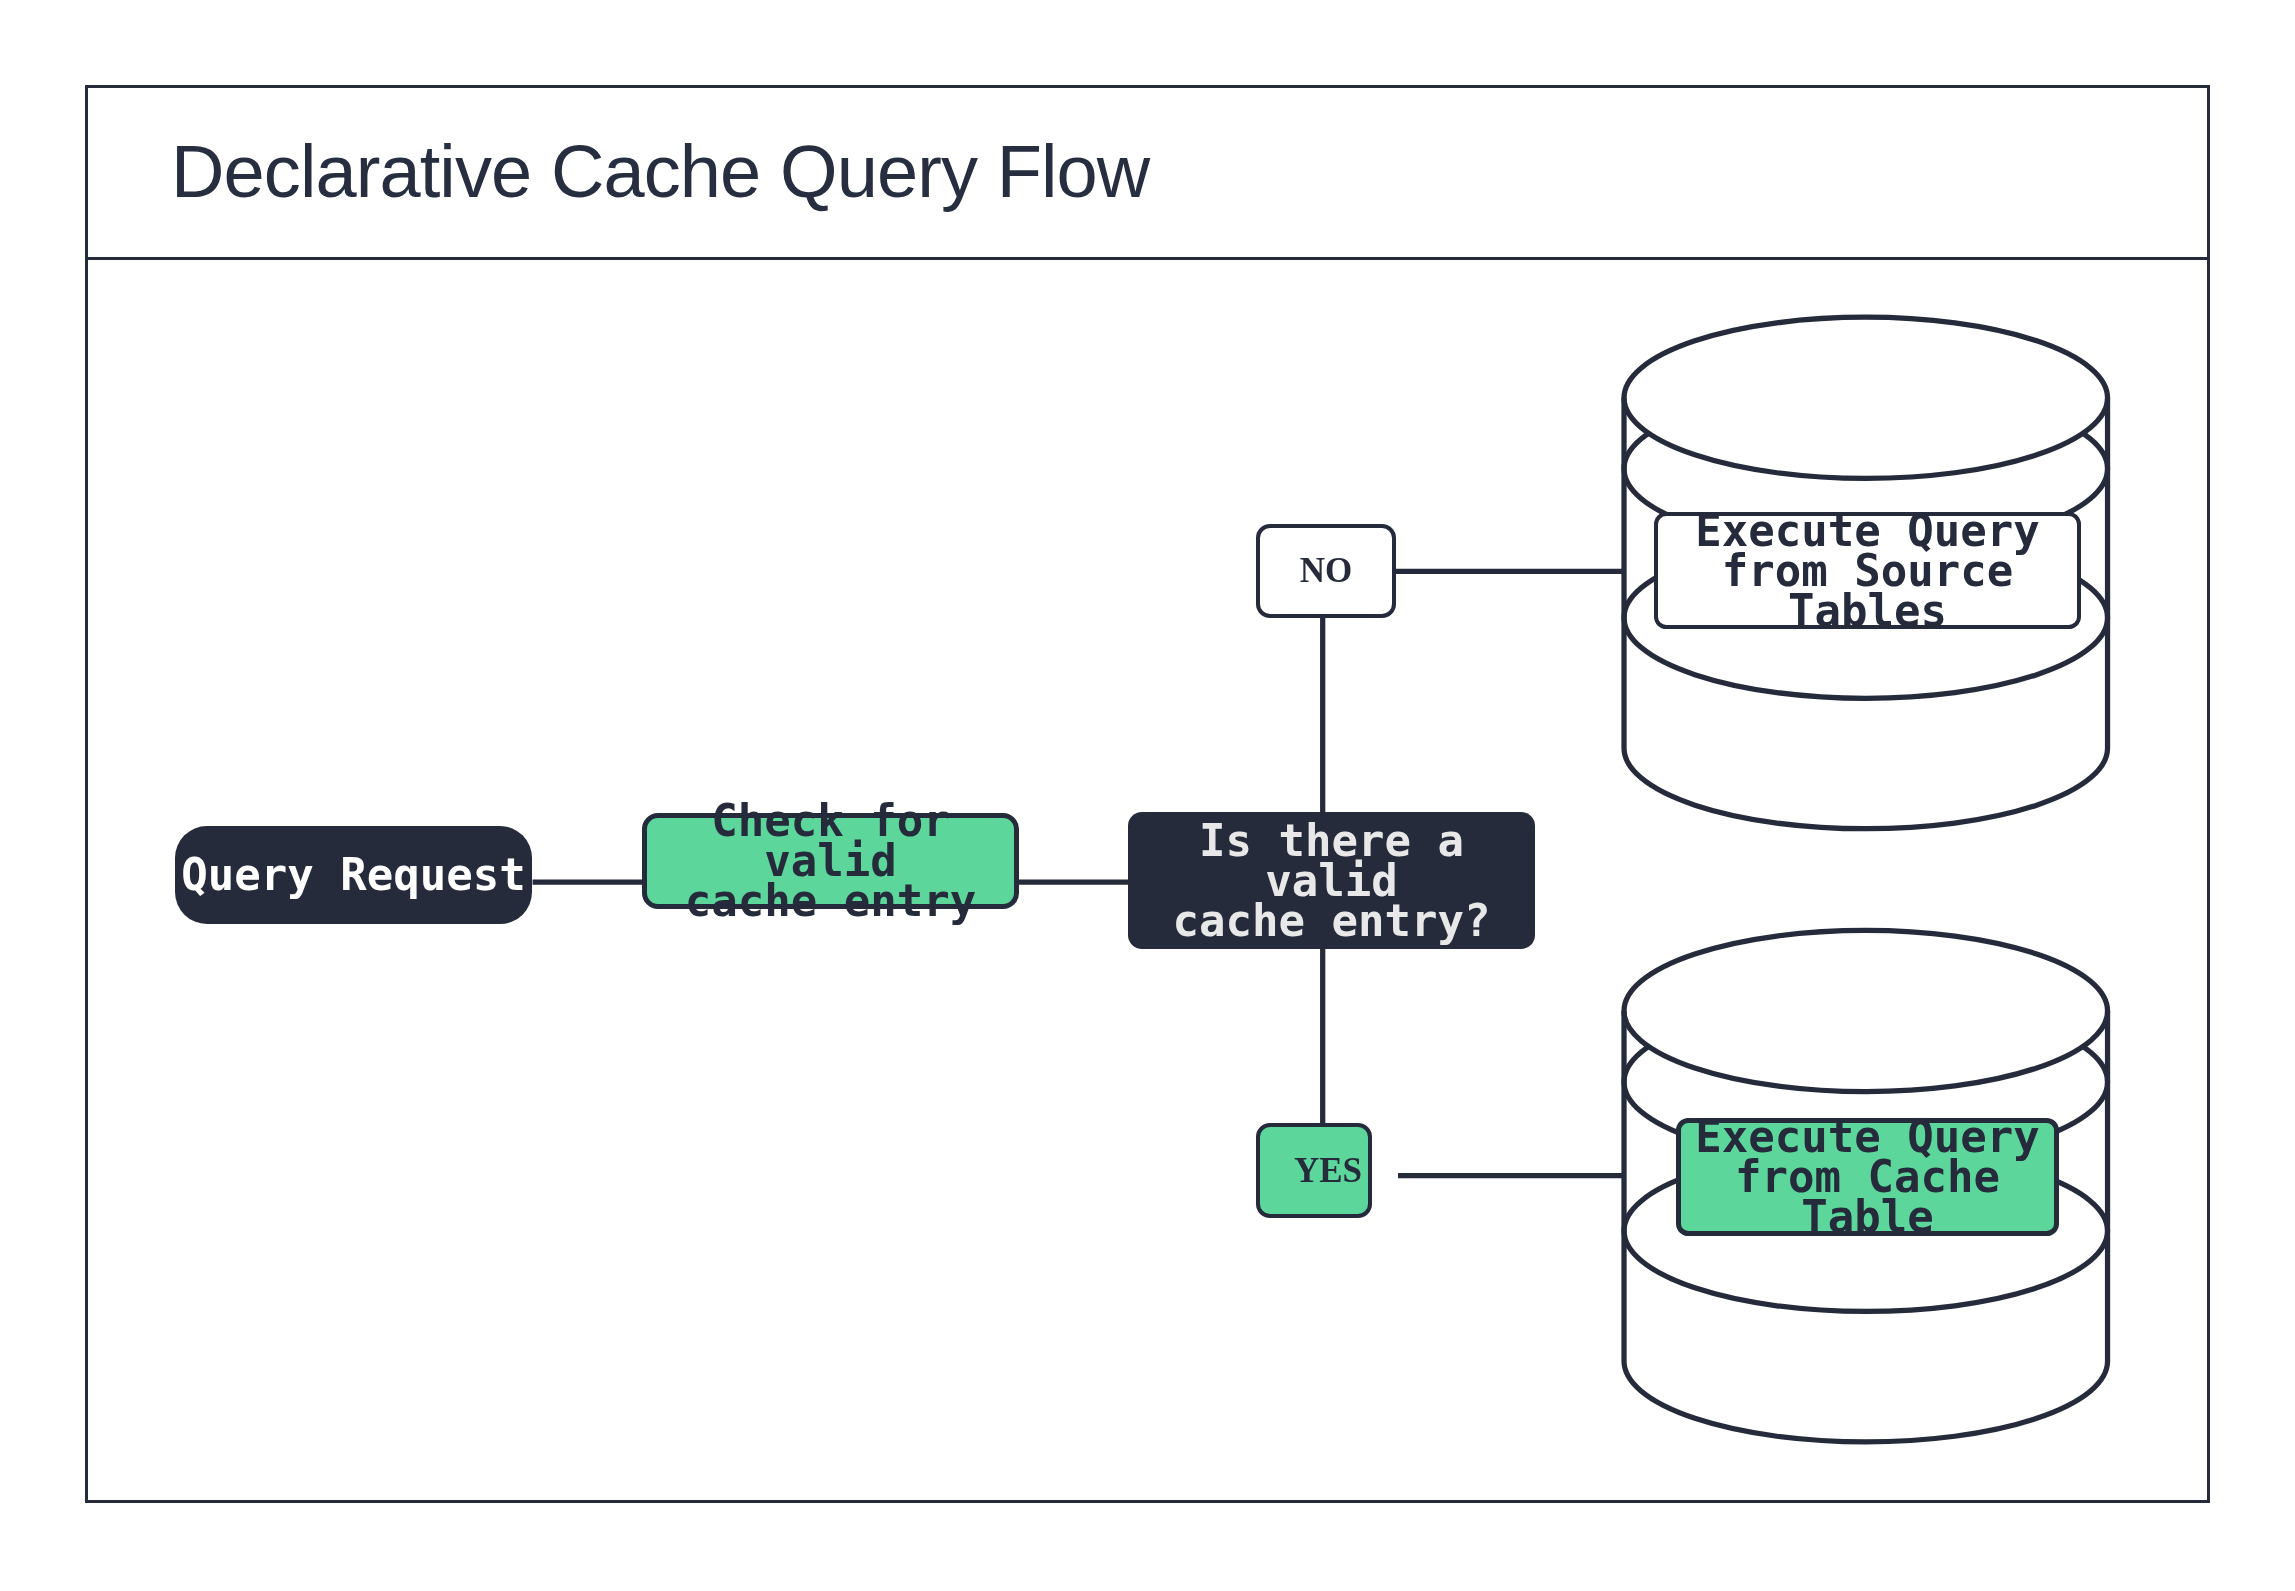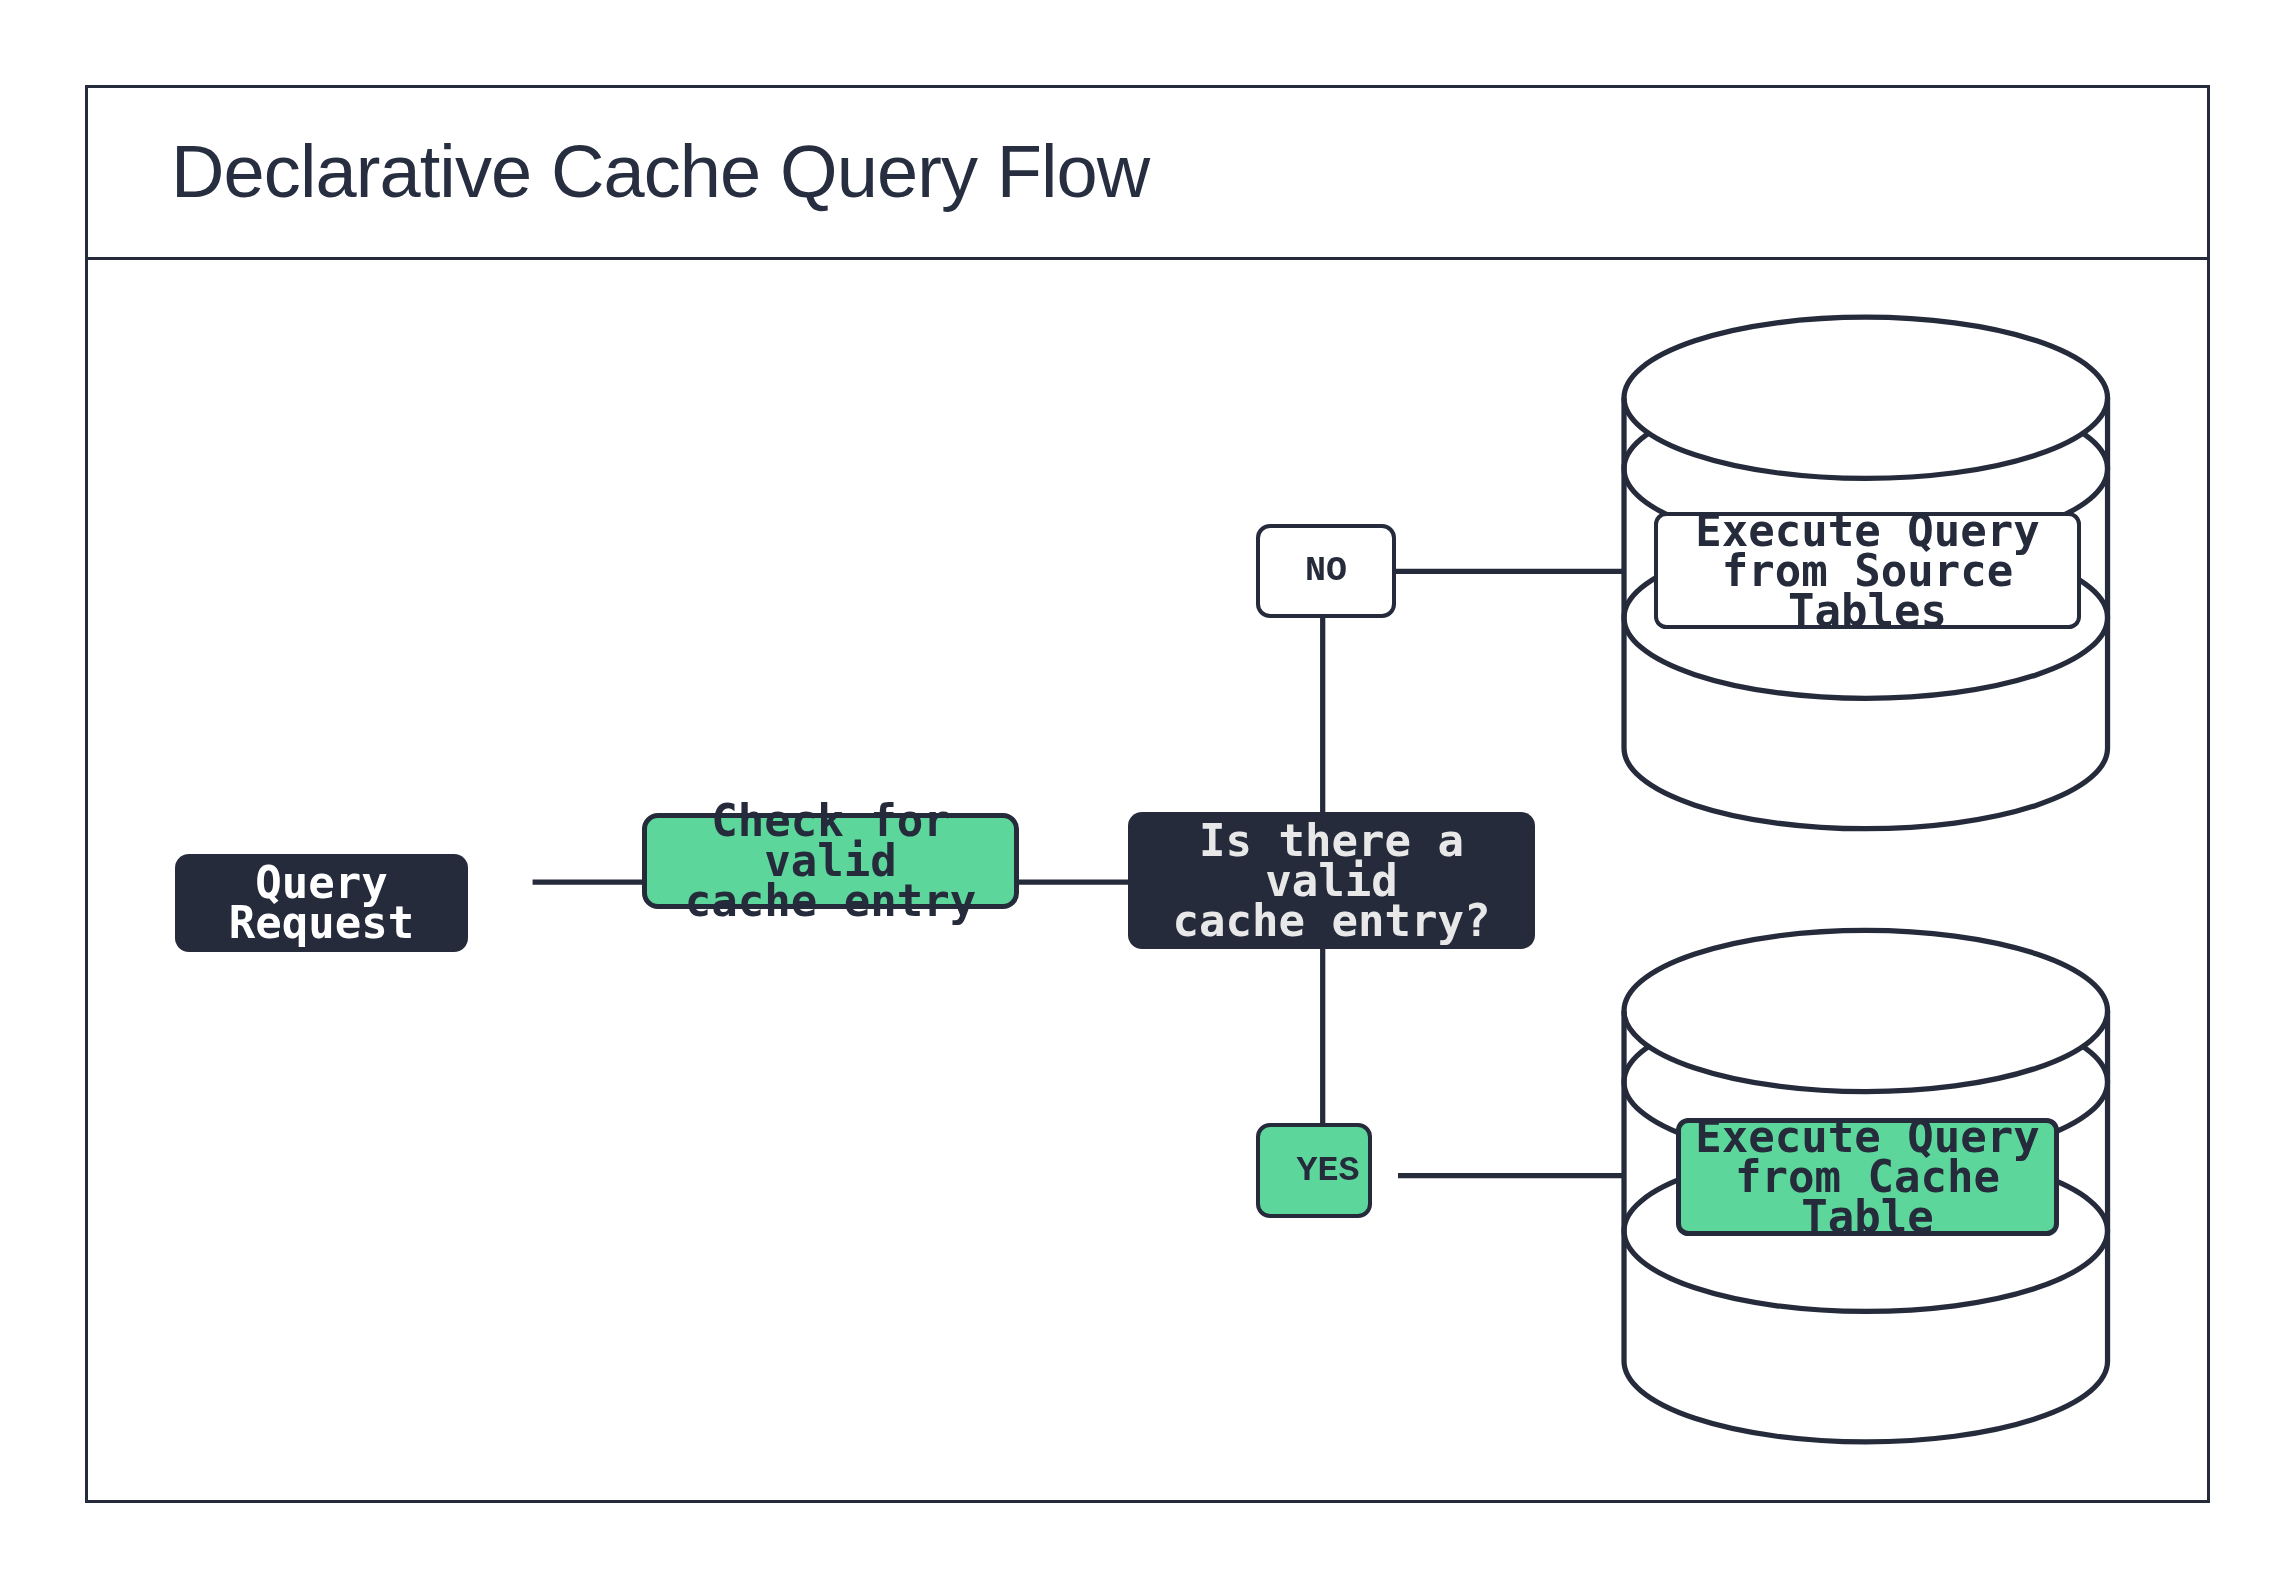--- a/index.html
+++ b/index.html
@@ -31,28 +31,28 @@
     font-size:44px;line-height:40px;font-weight:600;
     white-space:pre-line;
   }
   .node-dark{background:#252b3b;color:#ffffff;border-radius:14px;}
   .node-dark-light-text{color:#e8e8e8;}
   .node-green{background:#5dd69c;color:#252b3b;border:5.3px solid #252b3b;border-radius:16px;}
   .node-white{background:#ffffff;color:#252b3b;border:4.4px solid #252b3b;border-radius:14px;}
   .edge-label{
     position:absolute;box-sizing:border-box;
     display:flex;align-items:center;justify-content:center;
-    font-family:Liberation Mono, monospace;
+    font-family:Liberation Serif, serif;
     font-size:35px;font-weight:700;color:#252b3b;
     border:4.4px solid #252b3b;border-radius:14px;
   }
   .edge-label-white{background:#ffffff;}
   .edge-label-green{background:#5dd69c;}
   
-  #query-request{left:175px;top:854px;width:293px;height:98px;}
+  #query-request{left:175px;top:826px;width:357px;height:98px;border-radius:32px;}
   #check-cache{left:642px;top:813px;width:377px;height:96px;}
   #decision{left:1128px;top:812px;width:407px;height:137px;}
   #no-label{left:1256px;top:524px;width:140px;height:94px;}
   #yes-label{left:1256px;top:1123px;width:116px;height:95px;padding-left:28px;}
   #execute-source{left:1654px;top:512px;width:427px;height:117px;border-radius:12.3px;}
   #execute-cache{left:1676px;top:1118px;width:383px;height:118px;border-radius:12.3px;}
 </style>
 </head>
 <body>
 

